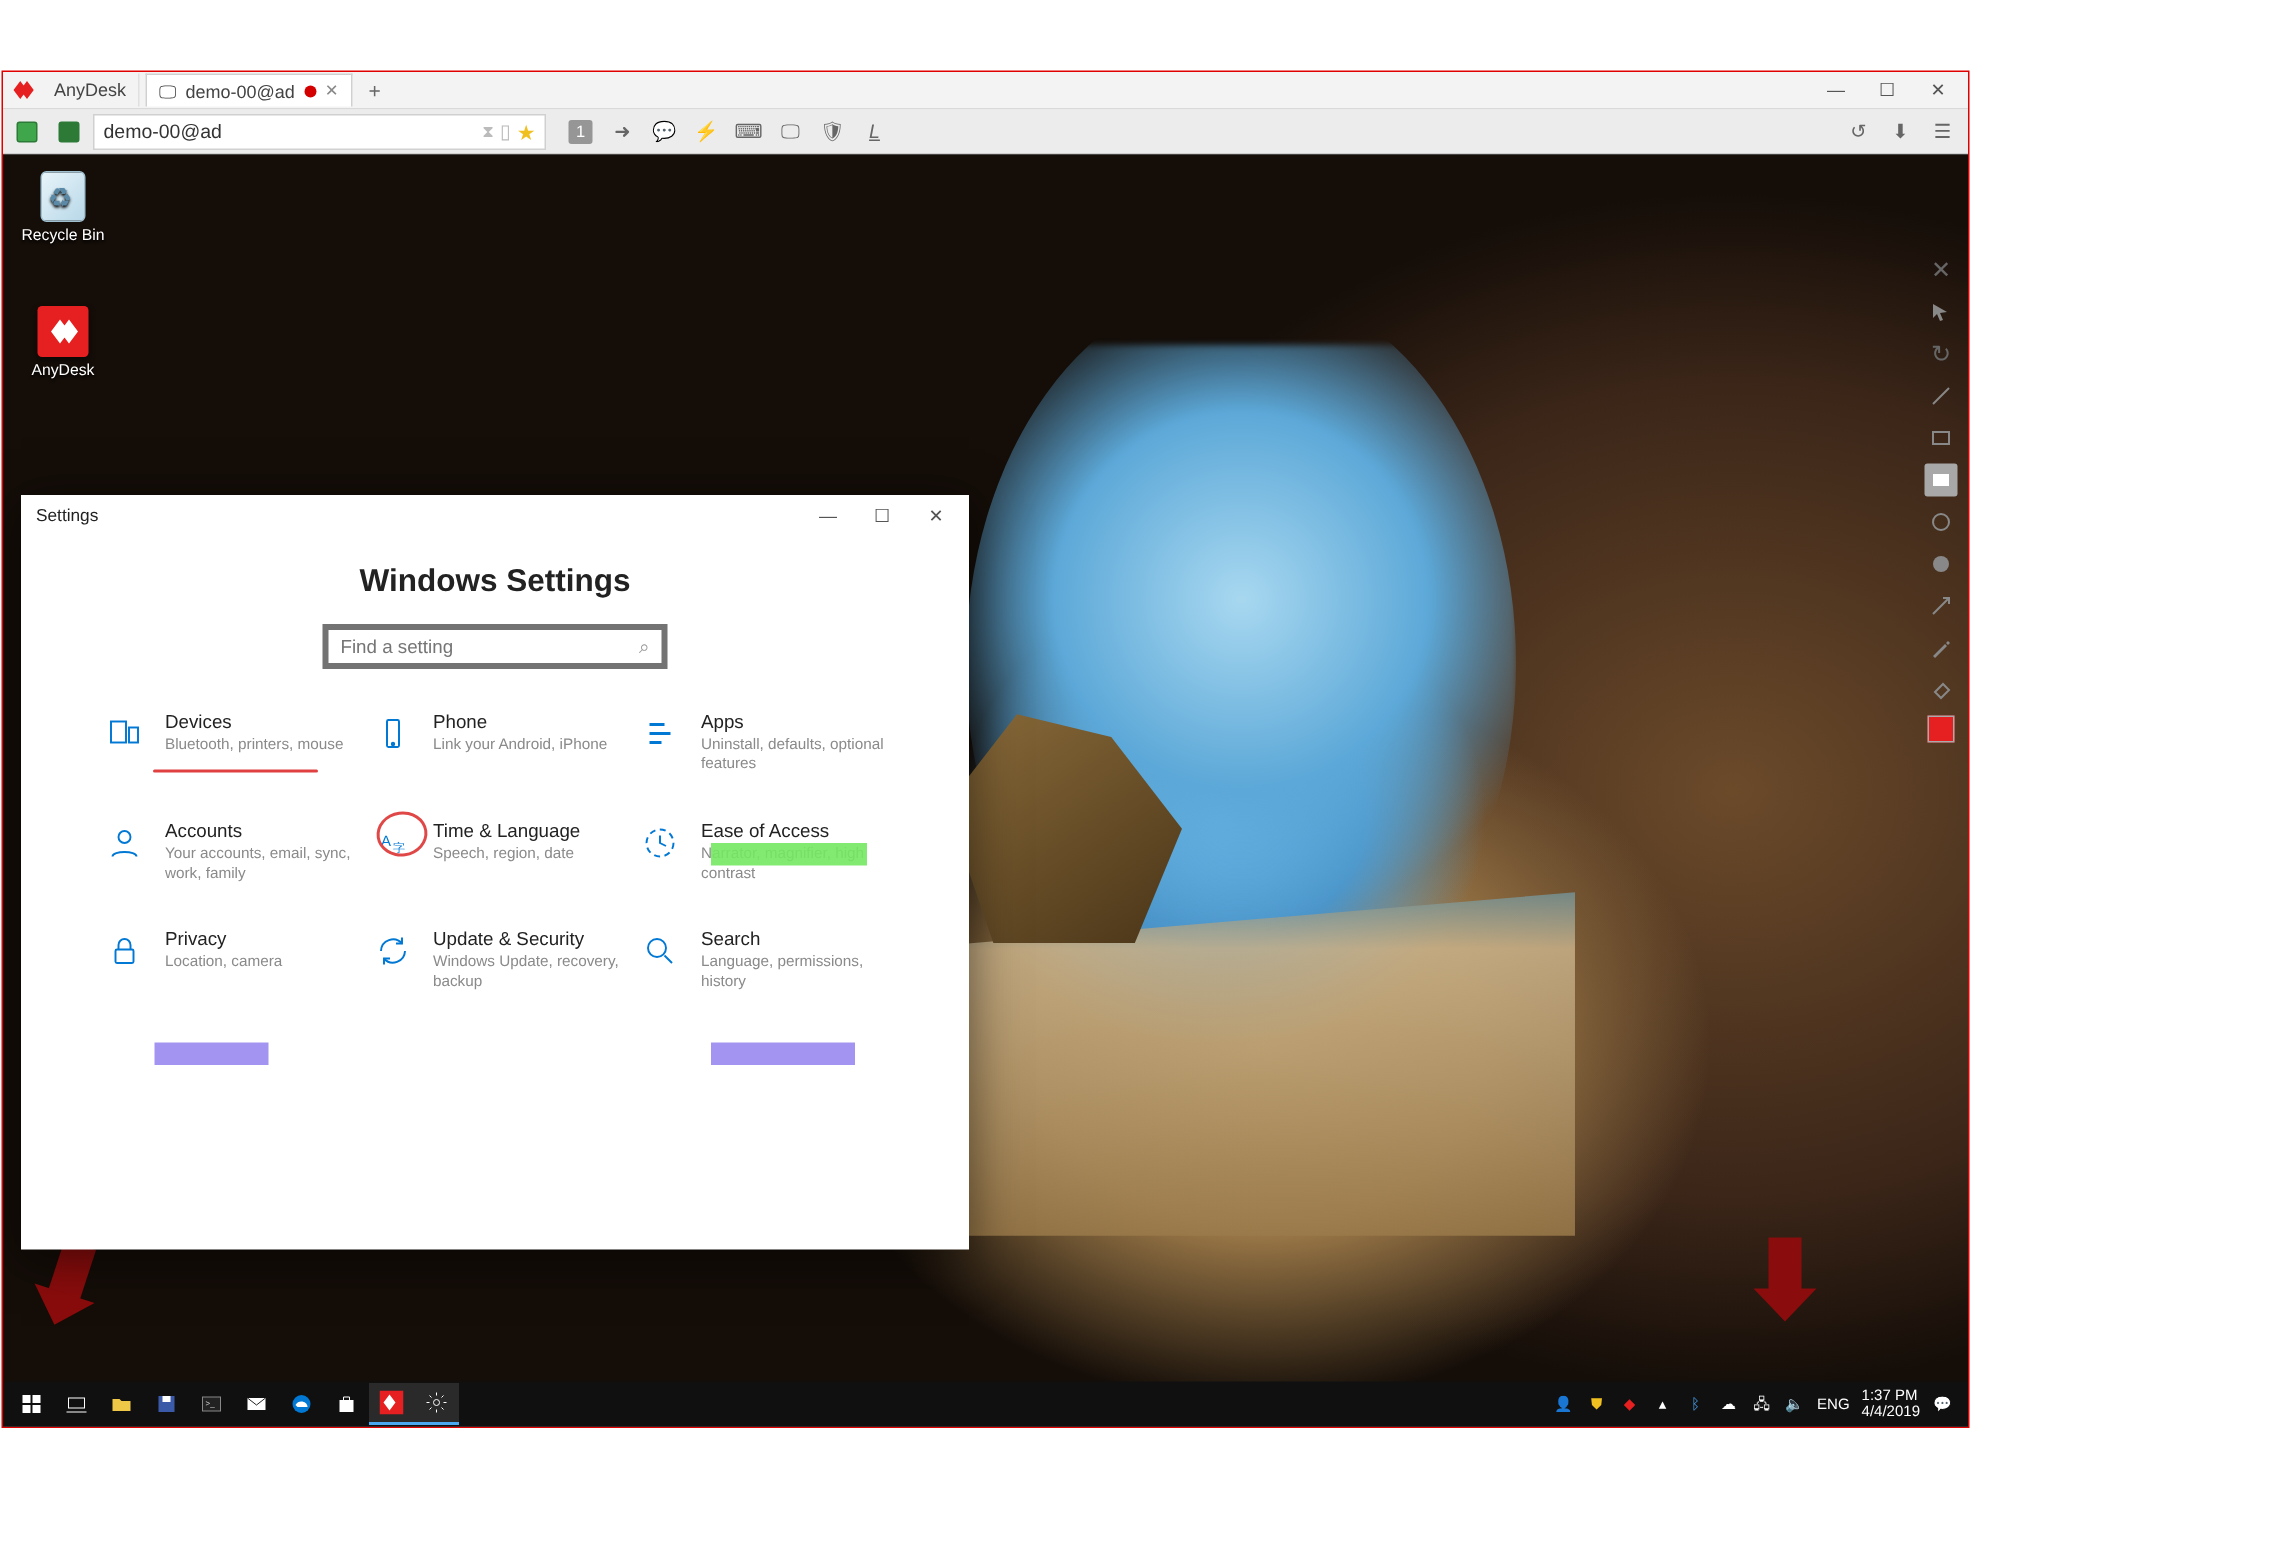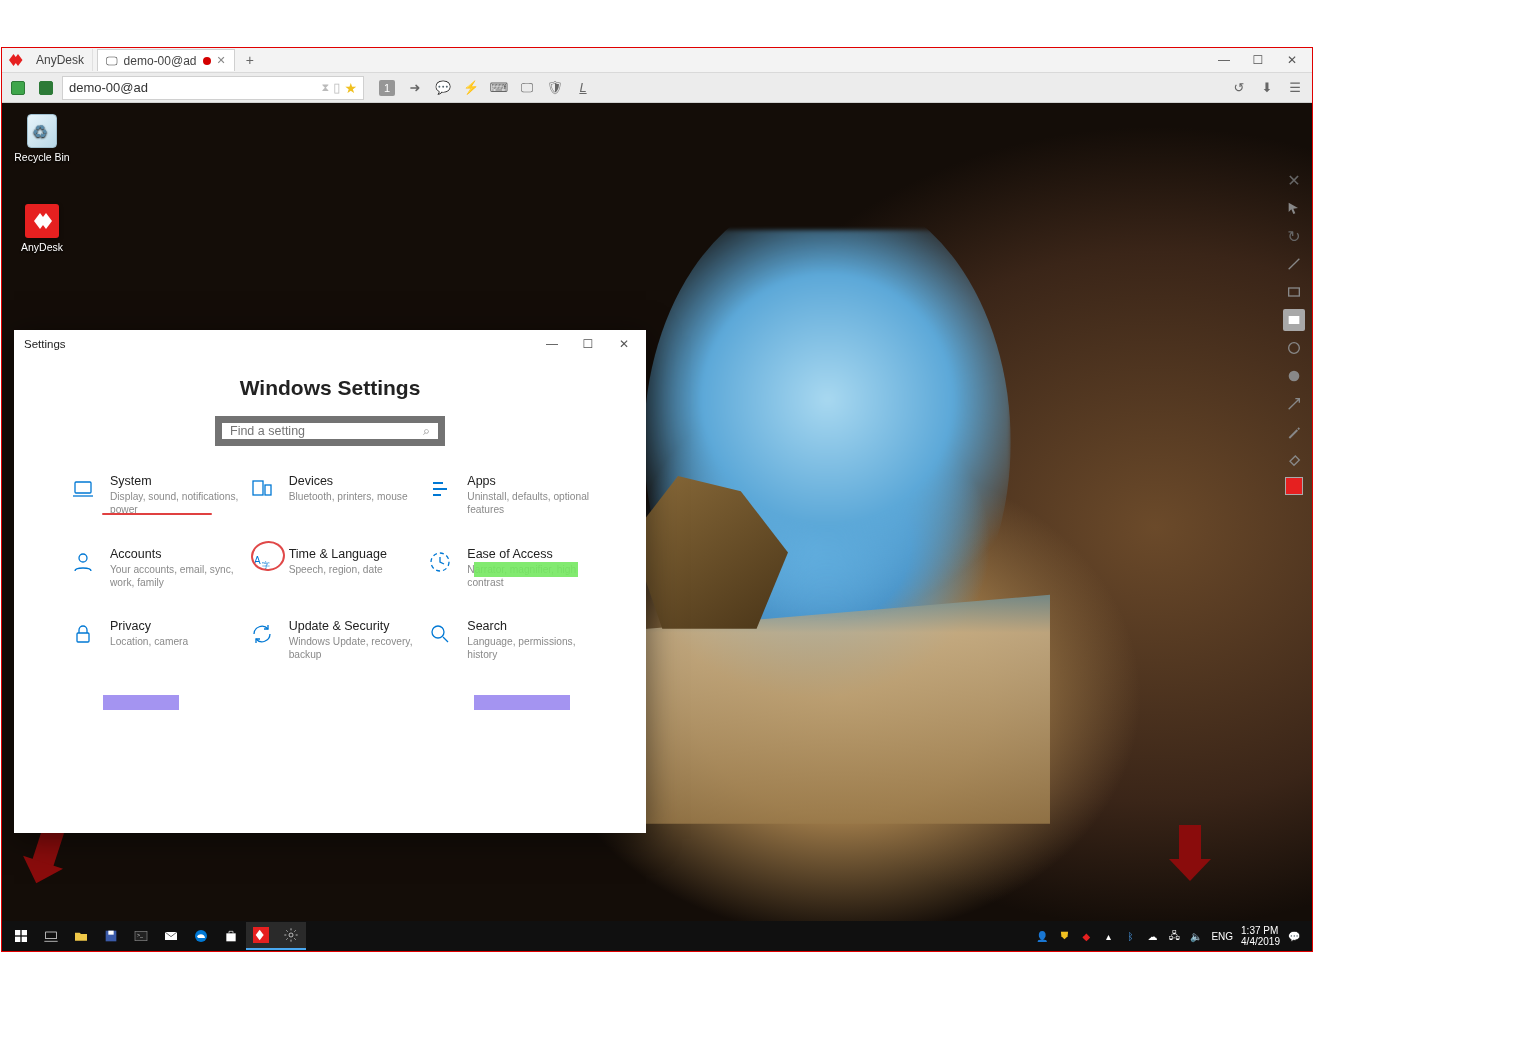--- a/index.html
+++ b/index.html
@@ -131,21 +131,21 @@
     padding: 0 4px 0 10px; font-size: 11.5px; color:#222;
   }
   .set-win-btns { display:flex; }
   .set-win-btns div { width:36px; height:28px; display:flex; align-items:center; justify-content:center; font-size:12px; color:#555; }
   .set-head {
     text-align:center; font-size: 21px; font-weight: 700; color:#222;
     margin: 18px 0 16px;
   }
   .set-search {
     width: 230px; height: 30px; align-self: center;
-    border: 7px solid #737373;
+    border: 4px solid #737373;
     display:flex; align-items:center; padding:0 8px;
     font-size: 12.5px; color:#888; justify-content:space-between;
     margin-bottom: 28px;
   }
   .set-search input { border:none; outline:none; font-size:12.5px; width:190px; }
   .set-grid {
     display:grid; grid-template-columns: repeat(3, 1fr);
     padding: 0 50px 20px 56px;
     row-gap: 30px;
     column-gap: 10px;
@@ -359,46 +359,46 @@
         </div>
       </div>
       <div class="set-head">Windows Settings</div>
       <div class="set-search">
         <input placeholder="Find a setting" style="">
         <span style="color:#999">⌕</span>
       </div>
 
       <div class="set-grid">
 
-        <div class="cat">
-          <div class="cat-icon">
-              <svg viewBox="0 0 24 24">
-                <rect x="4" y="5" width="16" height="11" rx="1"></rect>
-                <path d="M2 19h20"></path>
-              </svg>
-            </div>
-          <div class="cat-txt">
-              <h4>System</h4>
-              <p>Display, sound, notifications, power</p>
-            </div>
-        </div>
 
         <div class="cat">
           <div class="cat-icon">
               <svg viewBox="0 0 24 24">
                 <rect x="3" y="4" width="10" height="14"></rect>
                 <rect x="15" y="8" width="6" height="10"></rect>
               </svg>
             </div>
           <div class="cat-txt">
               <h4>Devices</h4>
               <p>Bluetooth, printers, mouse</p>
             </div>
         </div>
 
+        <div class="cat">
+          <div class="cat-icon">
+              <svg viewBox="0 0 24 24">
+                <rect x="8" y="3" width="8" height="18" rx="1"></rect>
+                <circle cx="12" cy="19" r="0.8" fill="#0078d4"></circle>
+              </svg>
+            </div>
+          <div class="cat-txt">
+              <h4>Phone</h4>
+              <p>Link your Android, iPhone</p>
+            </div>
+        </div>
 
 
 
         <div class="cat">
           <div class="cat-icon">
               <svg viewBox="0 0 24 24">
                 <path d="M5 6h10M5 12h14M5 18h8" stroke-width="2"></path>
               </svg>
             </div>
           <div class="cat-txt">

